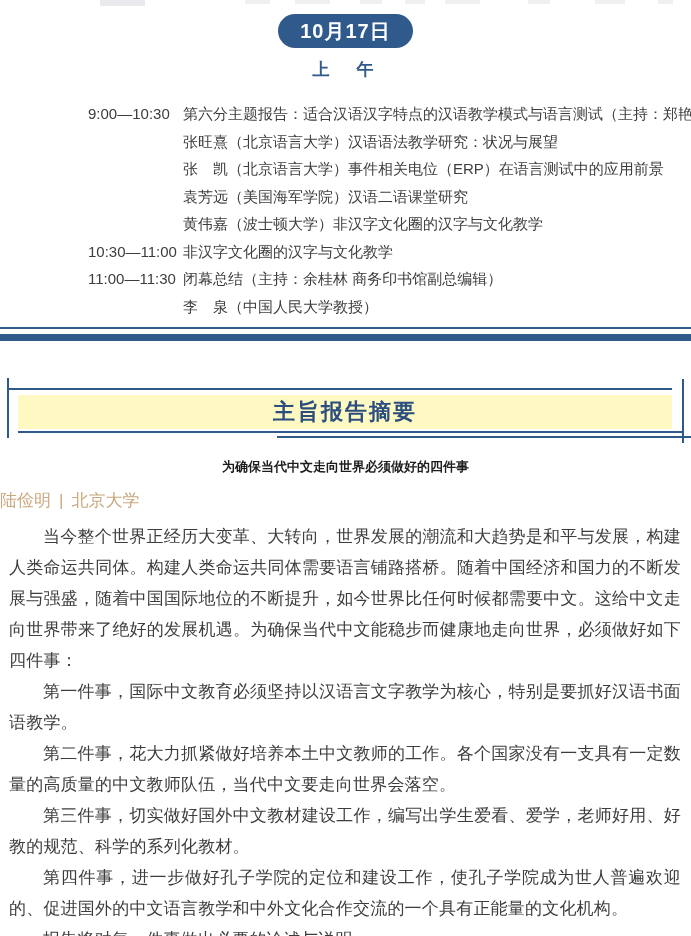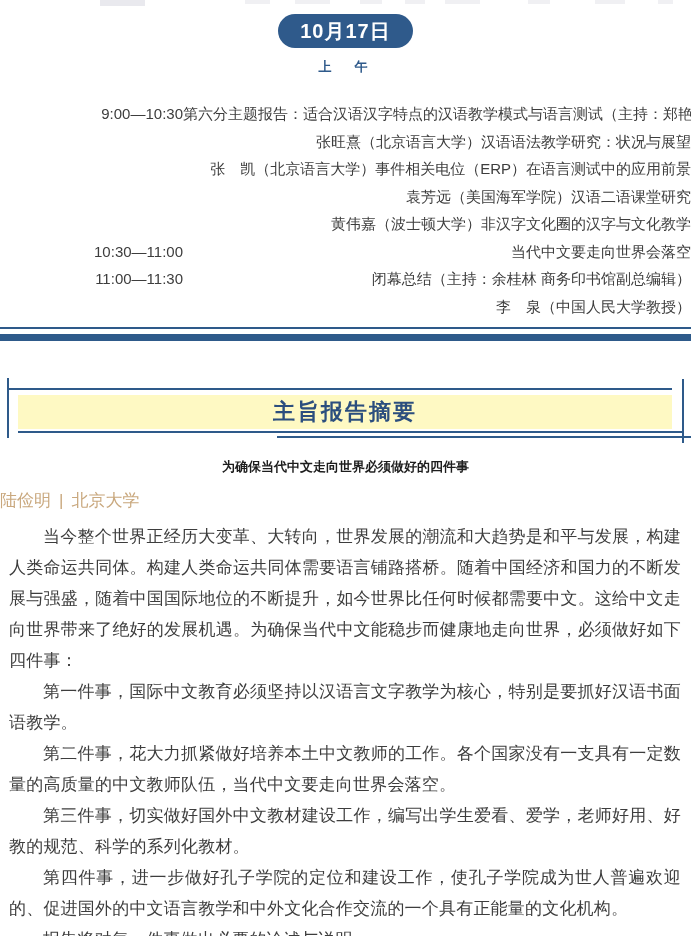--- a/index.html
+++ b/index.html
@@ -22,25 +22,25 @@
   .date-badge-pill{
     background:#2f5a8b;color:#ffffff;
     font-size:20px;font-weight:bold;
     padding:5px 22px;border-radius:18px;
     letter-spacing:1px;line-height:24px;
   }
   
   .session{
     position:absolute;top:58px;left:0;right:0;
     text-align:center;color:#2f5a8b;
-    font-size:13px;font-weight:bold;letter-spacing:5px;
+    font-size:17px;font-weight:bold;letter-spacing:5px;
   }
   
   .schedule{position:absolute;top:100px;left:0;right:0;}
-  .sched-line{display:flex;line-height:27.5px;font-size:15px;color:#3d3d3d;text-align:right;}
+  .sched-line{display:flex;line-height:27.5px;font-size:15px;color:#3d3d3d;}
   .sched-time{width:95px;margin-left:88px;flex:0 0 auto;white-space:nowrap;}
   .sched-text{flex:1 1 auto;white-space:nowrap;}
 
   
   .divider-thin{position:absolute;left:0;top:327px;width:691px;height:2px;background:#2e5a8a;}
   .divider-thick{position:absolute;left:0;top:334px;width:691px;height:7px;background:#2e5a8a;}
 
   
   .frame-line{position:absolute;background:#2e5a8a;}
   .frame-top{left:7px;top:388px;width:665px;height:2px;}
@@ -115,21 +115,21 @@
       <div class="sched-line">
         <div class="sched-time"></div>
         <div class="sched-text">袁芳远（美国海军学院）汉语二语课堂研究</div>
       </div>
       <div class="sched-line">
         <div class="sched-time"></div>
         <div class="sched-text">黄伟嘉（波士顿大学）非汉字文化圈的汉字与文化教学</div>
       </div>
       <div class="sched-line">
         <div class="sched-time">10:30—11:00</div>
-        <div class="sched-text">当代中文要走向世界会落空</div>
+        <div class="sched-text">非汉字文化圈的汉字与文化教学</div>
       </div>
       <div class="sched-line">
         <div class="sched-time">11:00—11:30</div>
         <div class="sched-text">闭幕总结（主持：余桂林 商务印书馆副总编辑）</div>
       </div>
       <div class="sched-line">
         <div class="sched-time"></div>
         <div class="sched-text">李　泉（中国人民大学教授）</div>
       </div>
     </div>

